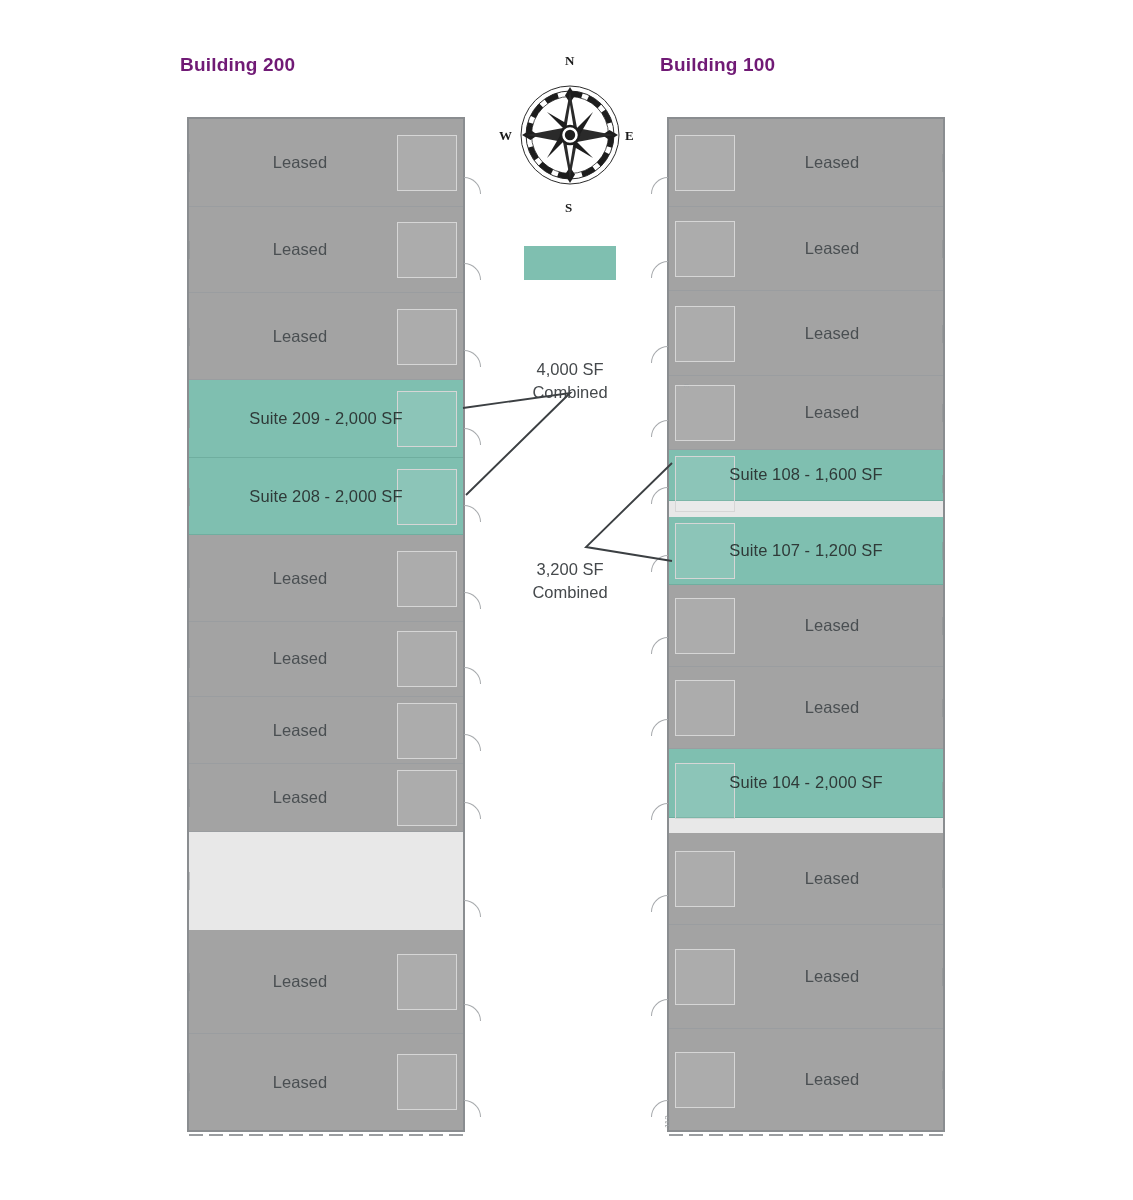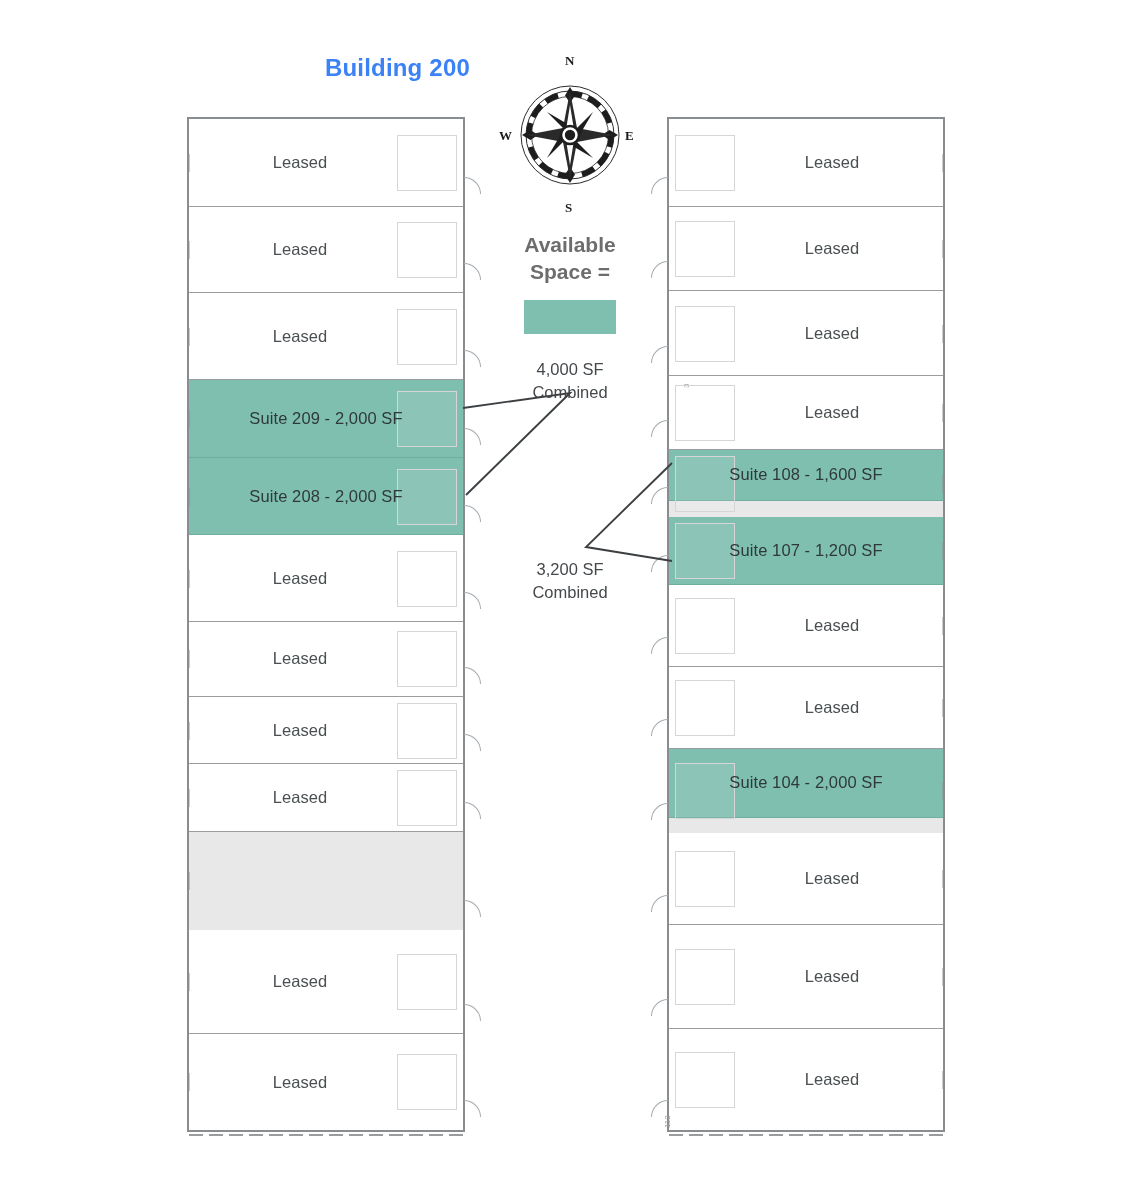--- a/index.html
+++ b/index.html
@@ -13,25 +13,25 @@
     position: relative;
     width: 1133px;
     height: 1200px;
     background: #ffffff;
     overflow: hidden;
   }
 
   
   .bldg-title {
     position: absolute;
-    font-size: 24px;
+    font-size: 19px;
     font-weight: bold;
-    color: #3b82f6;
+    color: #701a75;
     letter-spacing: 0.2px;
-    text-align: right;
+    text-align: left;
     white-space: nowrap;
   }
   #title-200 { left: 180px; top: 54px; width: 290px; }
   #title-100 { left: 660px; top: 54px; width: 290px; }
 
   
   .building {
     position: absolute;
     border: 2px solid #8a8d90;
     background: #e8e8e8;
@@ -45,21 +45,21 @@
     left: 0; right: 0; bottom: -6px;
     height: 2px;
     background: repeating-linear-gradient(to right,
        #9a9da0 0px, #9a9da0 14px, transparent 14px, transparent 20px);
   }
 
   
   .unit {
     position: absolute;
     left: 0; right: 0;
-    background: #ffffff;
+    background: #a3a3a3;
     border-bottom: 1.6px solid #9a9da0;
     display: flex;
     align-items: center;
     justify-content: center;
   }
   .unit.last { border-bottom: none; }
   .unit.avail { background: #7fbfb0; border-bottom: 1.6px solid #6fae9f; }
   .unit-label {
     font-size: 16.5px;
     color: #4a4f52;
@@ -177,20 +177,21 @@
     transform-origin: left top;
     white-space: nowrap;
   }
 </style>
 </head>
 <body>
 
 <div id="stage">
 
   <div class="bldg-title" id="title-200">Building 200</div>
+  <div class="bldg-title" id="title-100">Building 100</div>
 
   <div class="building" id="bldg200">
     <div class="slab-edge"></div>
   <div class="unit" style="top: 0px; height: 87.6532px;">
         <div class="office-box office-right" style="top: 15.8266px;"></div>
         <span class="unit-label" style="transform: translateX(-26px);">Leased</span>
       </div>
       <div class="door door-right" style="top: 57.6532px;"></div>
       <div class="door-tick" style="top: 45.6532px; right: -2px;"></div>
       <div class="stub" style="top: 34.8266px; left: -2px; opacity: 0.45;"></div>
@@ -407,22 +408,20 @@
         <circle r="5.2" fill="#1d1d1d"></circle>
       </g>
     </svg>
     <span class="compass-letter" style="left:60px; top:-2px;">N</span>
     <span class="compass-letter" style="left:120px; top:73px;">E</span>
     <span class="compass-letter" style="left:60px; top:145px;">S</span>
     <span class="compass-letter" style="left:-6px; top:73px;">W</span>
   </div>
 
   <div id="legend">
-    <div id="legend-title">Available
-Space =</div>
     <div id="legend-swatch"></div>
   </div>
 
   <div class="combined-note" id="note-4000">4,000 SF
 Combined</div>
   <div class="combined-note" id="note-3200">3,200 SF
 Combined</div>
 
   <svg id="leaders">
     <polyline points="463,408 570,393 466,495" fill="none" stroke="#3c4043" stroke-width="1.9"></polyline>

